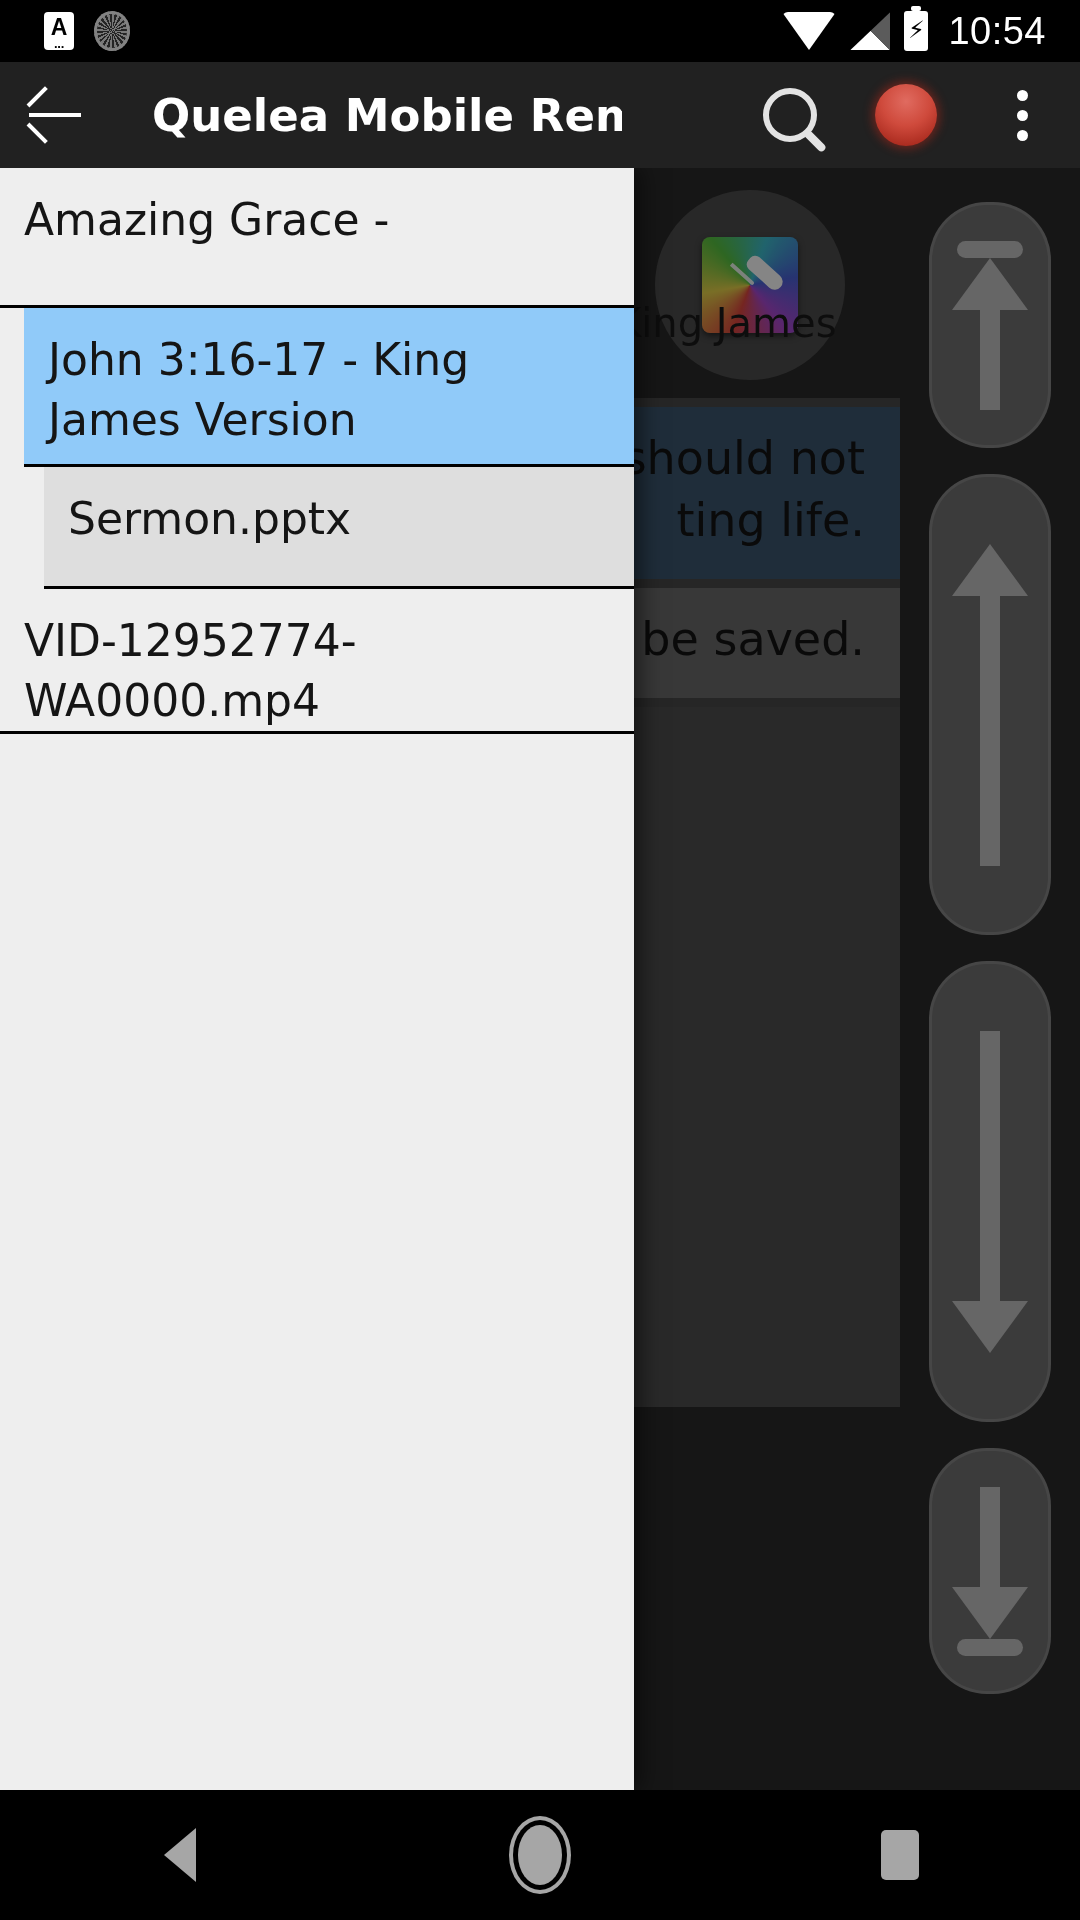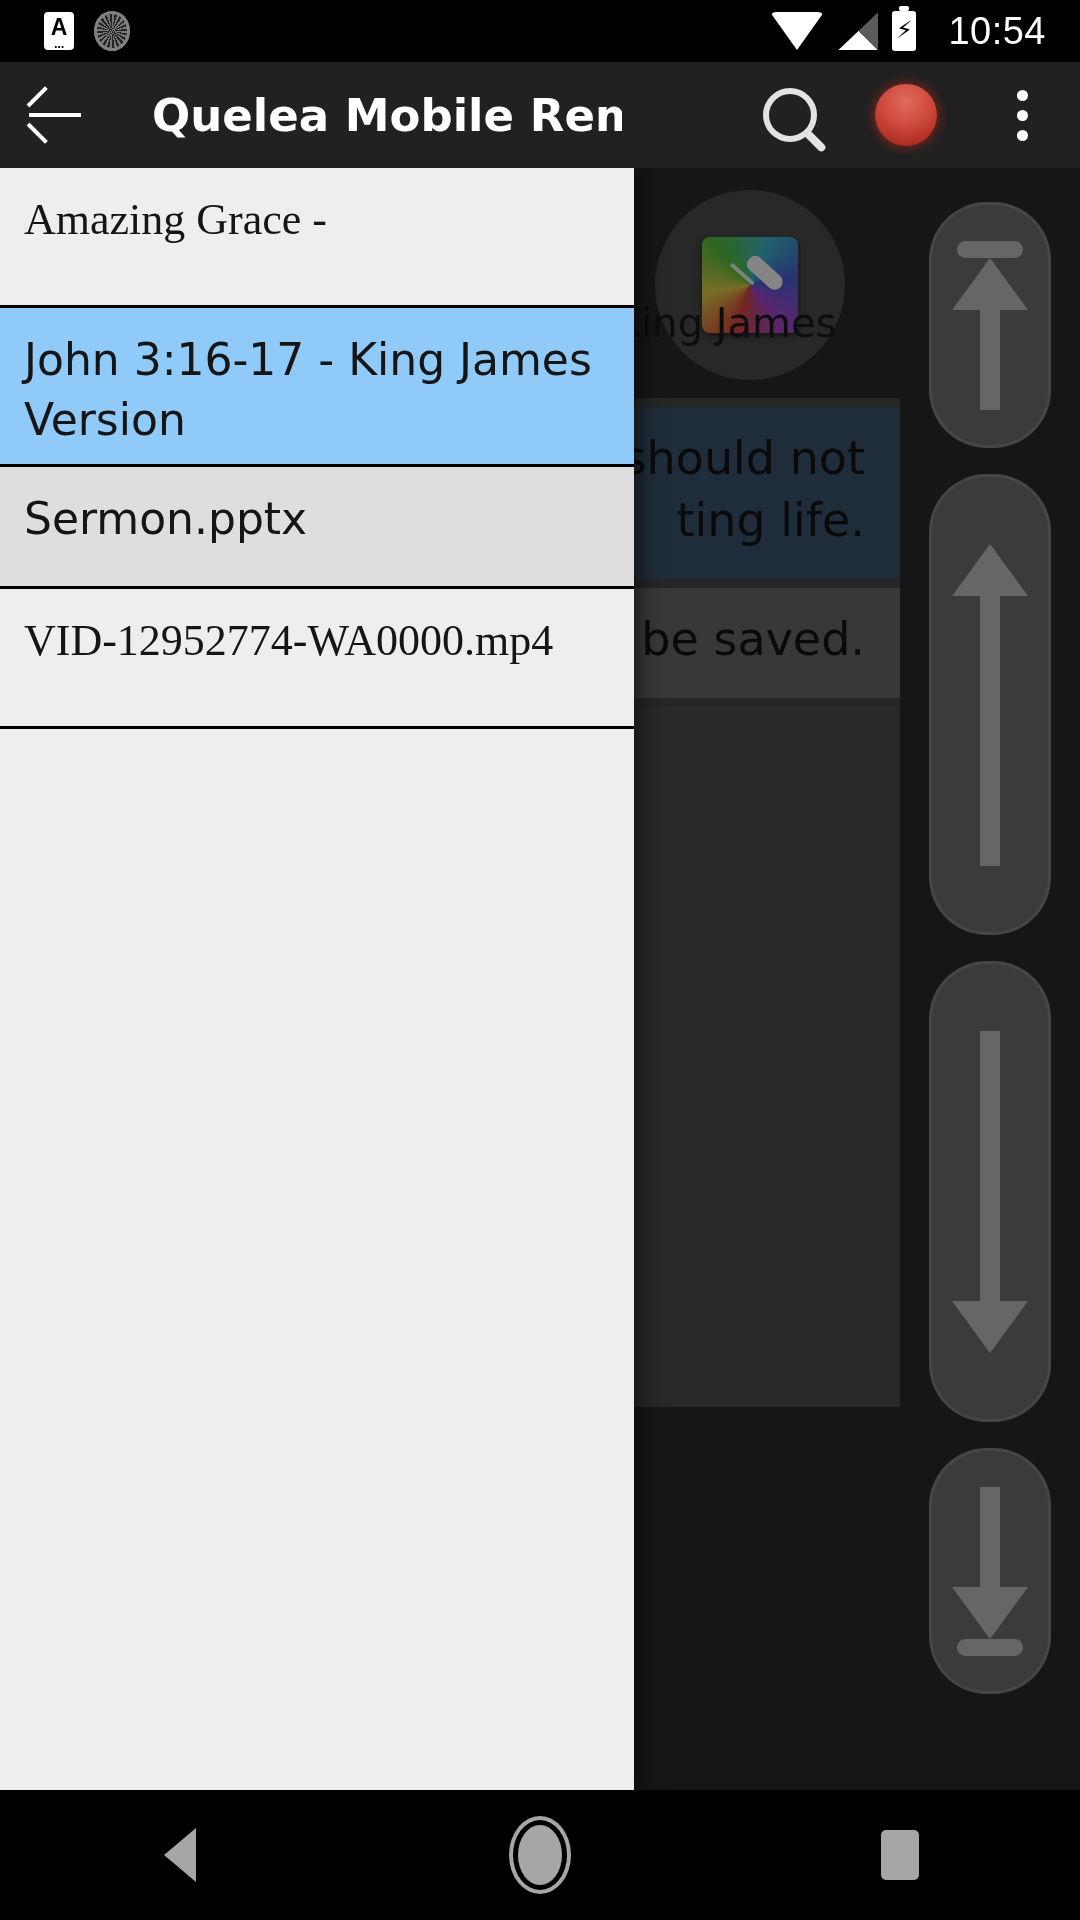--- a/index.html
+++ b/index.html
@@ -100,21 +100,21 @@
     content:"";
     position:absolute;
     top:-5px; left:7px;
     width:10px;height:5px;background:#fff;border-radius:2px;
   }
   .sb-time {
     color: #ffffff;
     font-size: 38px;
     font-family: "Liberation Sans", sans-serif;
     letter-spacing: .5px;
-    margin-left: 18px;
+    margin-left: 6px;
   }
 
   
   #app-bar {
     position: absolute;
     top: 62px; left: 0;
     width: 1080px;
     height: 106px;
     background: #212121;
     display: flex;
@@ -348,23 +348,23 @@
     min-height: 122px;
     box-sizing: border-box;
     padding: 22px 24px 0 24px;
     border-bottom: 3px solid #000000;
     color: #151515;
     font-size: 44px;
     line-height: 60px;
     background: #eeeeee;
     word-break: break-word;
   }
-  .drawer-item.d-plain  { background: #eeeeee; min-height: 140px; font-family: Liberation Serif, serif; }
-  .drawer-item.d-alt    { background: #dedede; min-height: 122px; }
-  .drawer-item.d-sel    { background: #90caf9; min-height: 60px; padding-bottom: 14px; }
+  .drawer-item.d-plain  { background: #eeeeee; min-height: 140px; }
+  .drawer-item.d-alt    { background: #dedede; min-height: 122px; margin-left: 44px; }
+  .drawer-item.d-sel    { background: #90caf9; min-height: 60px; padding-bottom: 14px; margin-left: 24px; }
   .drawer-item.tall     { min-height: 140px; }
   #drawer-spacer {
     background: #eeeeee;
     height: 100%;
   }
 
   
   #nav-bar {
     position: absolute;
     bottom: 0; left: 0;

